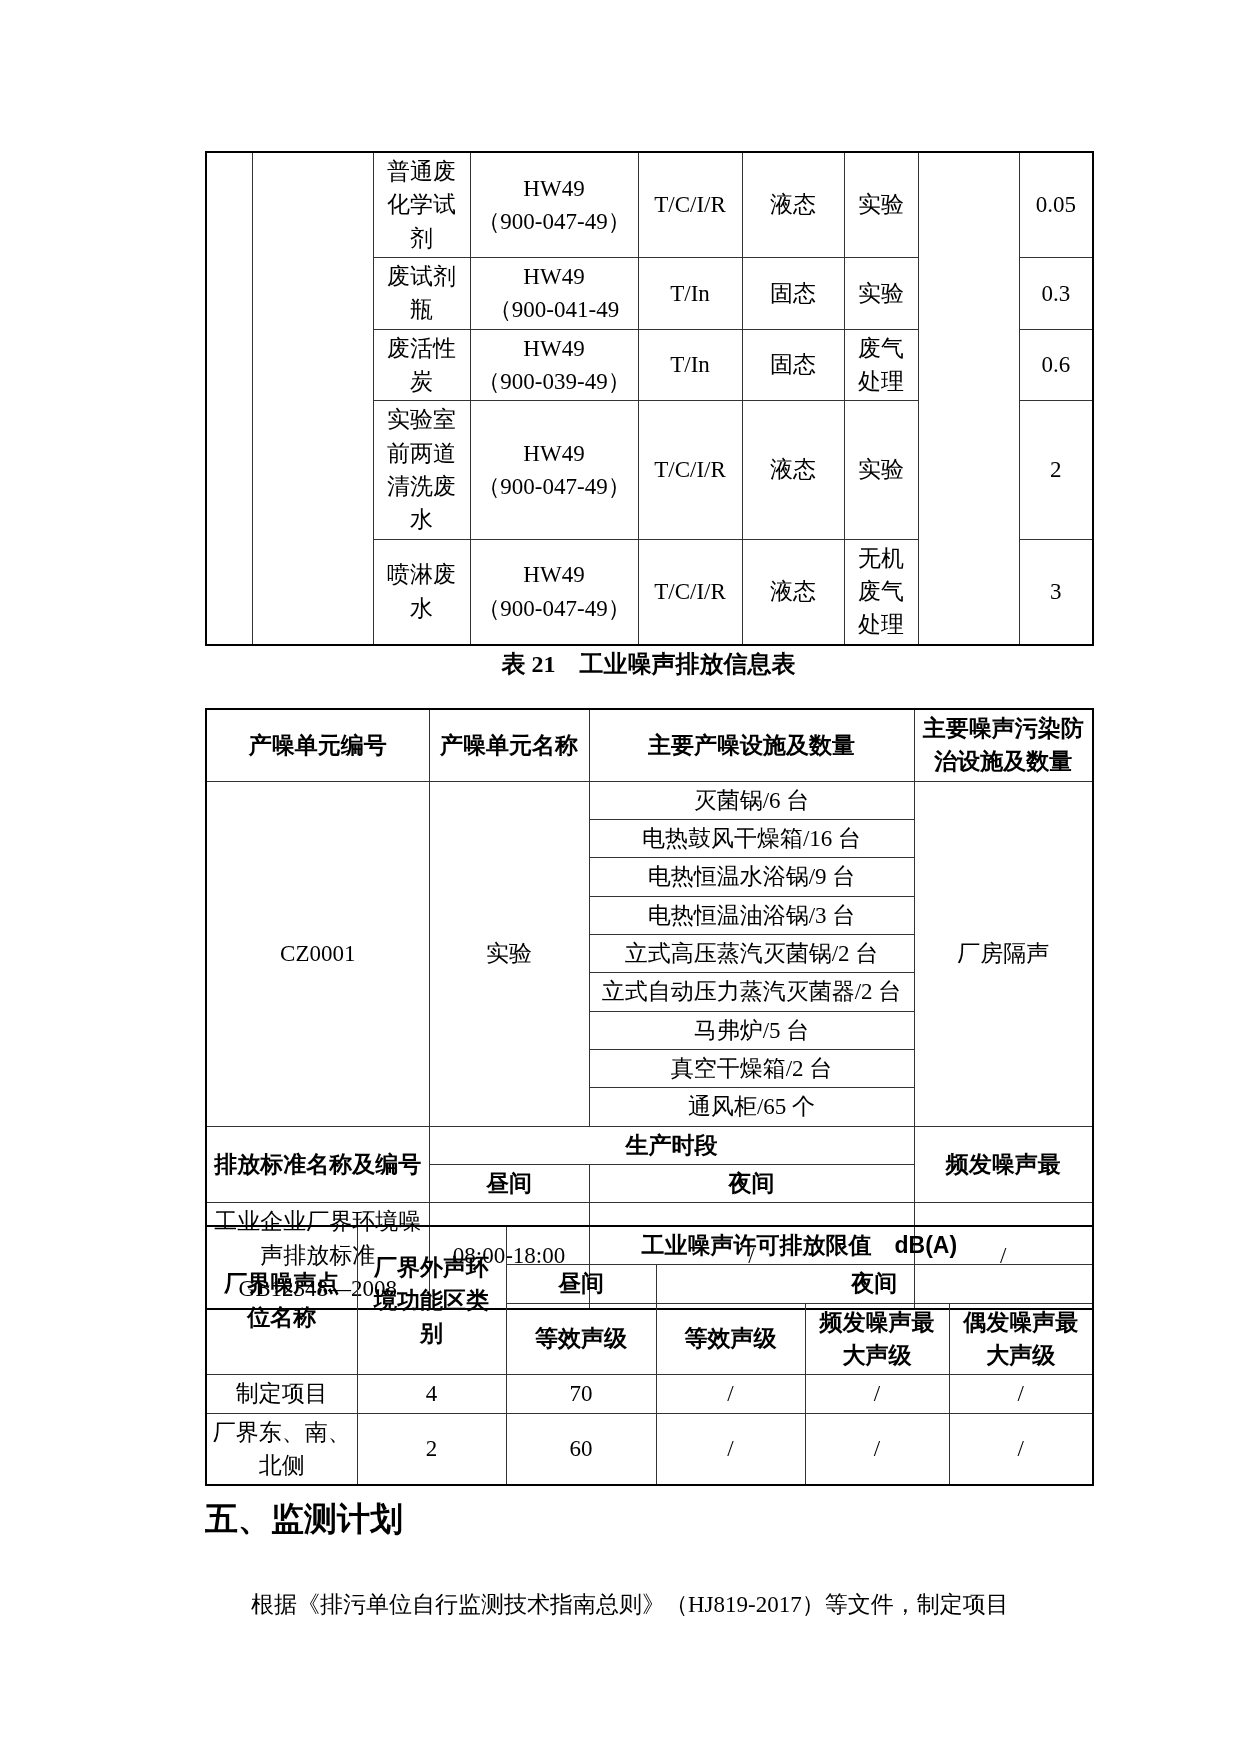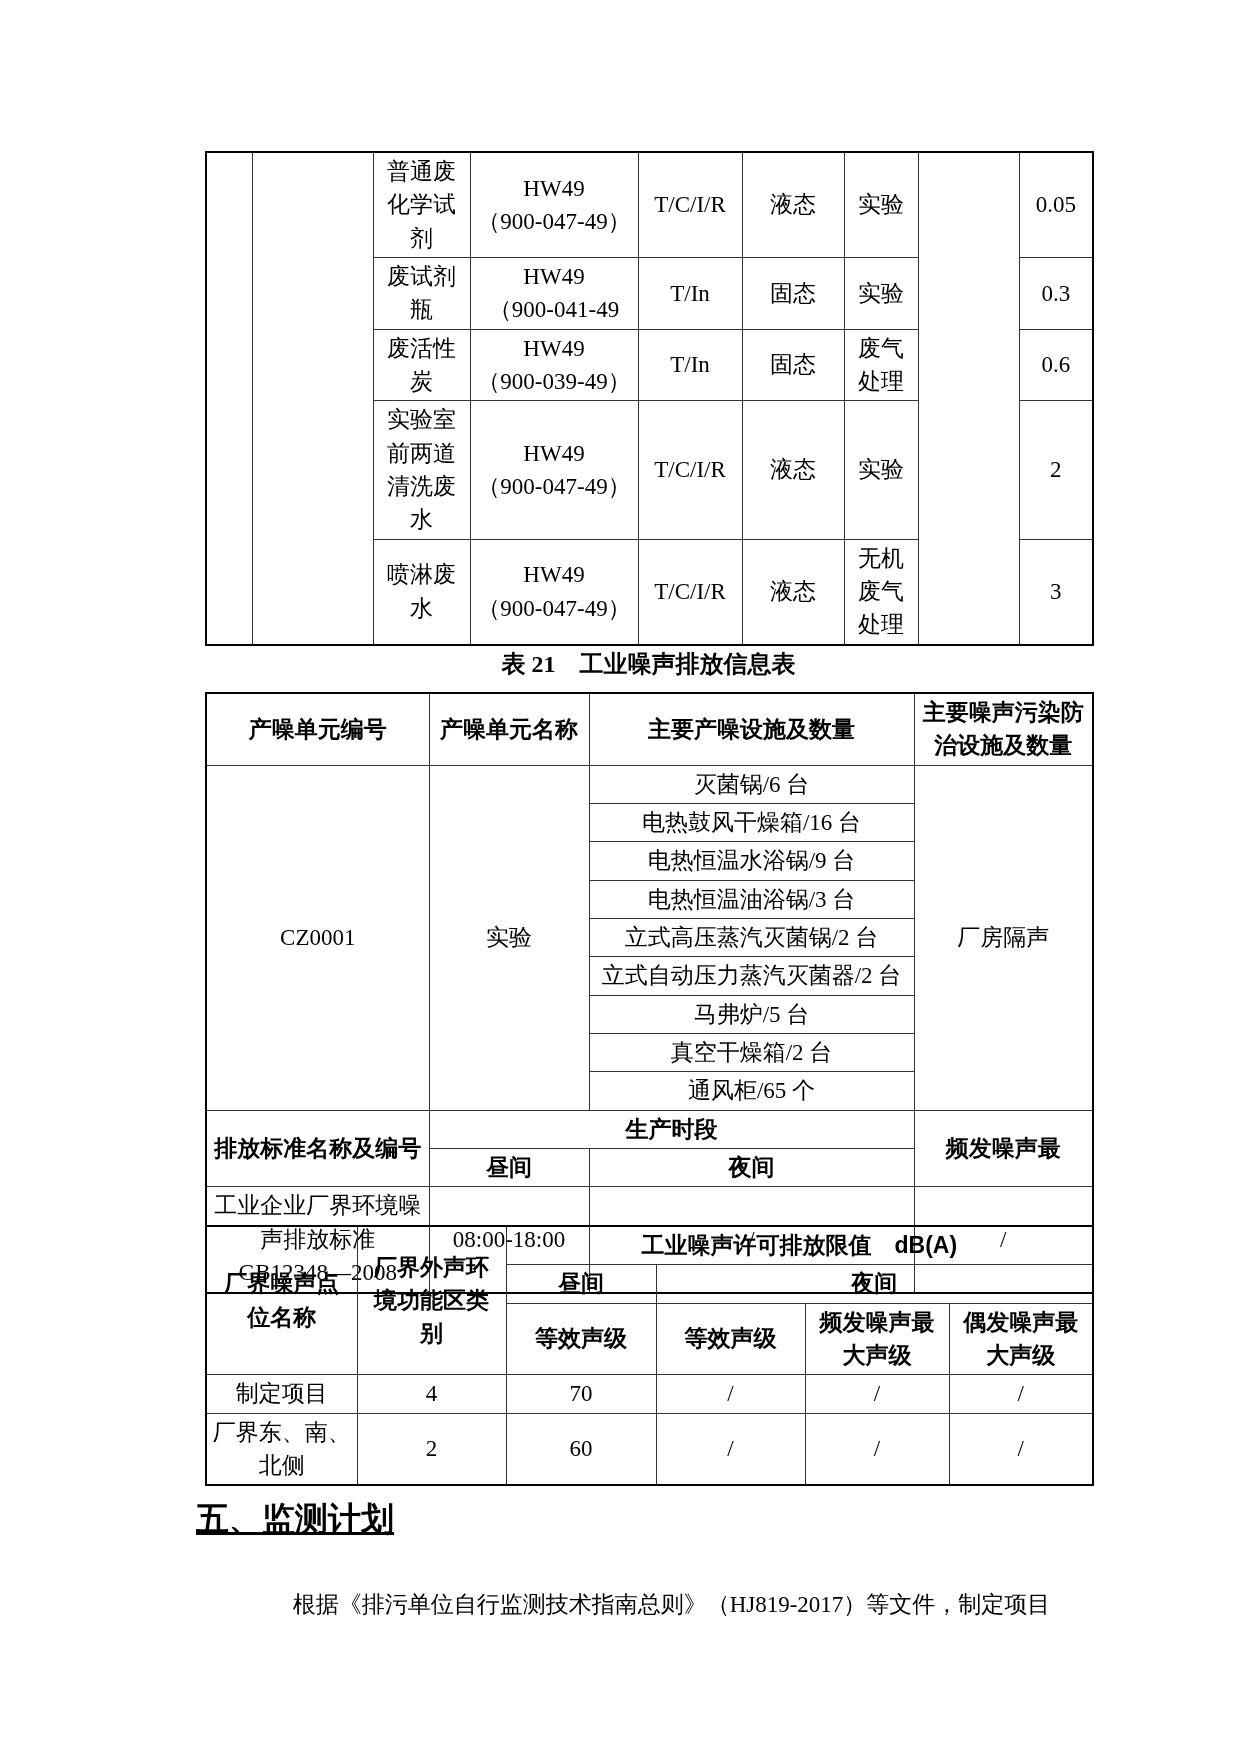--- a/index.html
+++ b/index.html
@@ -6,30 +6,30 @@
   .page{position:relative;width:1240px;height:1754px;background:#fff;color:#000;
         font-family:"Liberation Serif","DejaVu Serif",serif;margin-left:28px;}
   table{border-collapse:collapse;table-layout:fixed;}
   .doc-table{position:absolute;left:177px;width:887px;border:2px solid #000;}
   .doc-table td,.doc-table th{border:1px solid #333;text-align:center;vertical-align:middle;
         padding:2px;white-space:pre-line;overflow:hidden;
         font-size:23px;line-height:1.45;font-weight:normal;
         font-family:"Liberation Serif","DejaVu Serif",serif;}
   .doc-table .hdr{font-family:"Liberation Sans","DejaVu Sans",sans-serif;font-weight:bold;}
   #tbl-waste{top:151px;}
-  #tbl-noise{top:692px;padding-left:20px;}
+  #tbl-noise{top:708px;padding-left:20px;}
   #tbl-limit{top:1225px;}
   .table-title{position:absolute;left:177px;top:648px;width:887px;text-align:center;
         font-family:Liberation Serif, serif;
         font-weight:bold;font-size:24px;}
-  .section-heading{position:absolute;left:168px;top:1497px;width:887px;
+  .section-heading{position:absolute;left:177px;top:1497px;width:887px;
         font-family:"Liberation Sans","DejaVu Sans",sans-serif;
-        font-weight:bold;font-size:33px;text-decoration:underline;}
+        font-weight:bold;font-size:33px;}
   .body-paragraph{position:absolute;left:177px;top:1588px;width:887px;
-        font-size:23px;line-height:1.5;text-indent:46px;text-align:center;}
+        font-size:23px;line-height:1.5;text-indent:46px;}
 </style>
 </head>
 <body>
 
 <div class="page">
 
   <table id="tbl-waste" class="doc-table">
     <colgroup>
       <col style="width:46px">
         <col style="width:121px">

